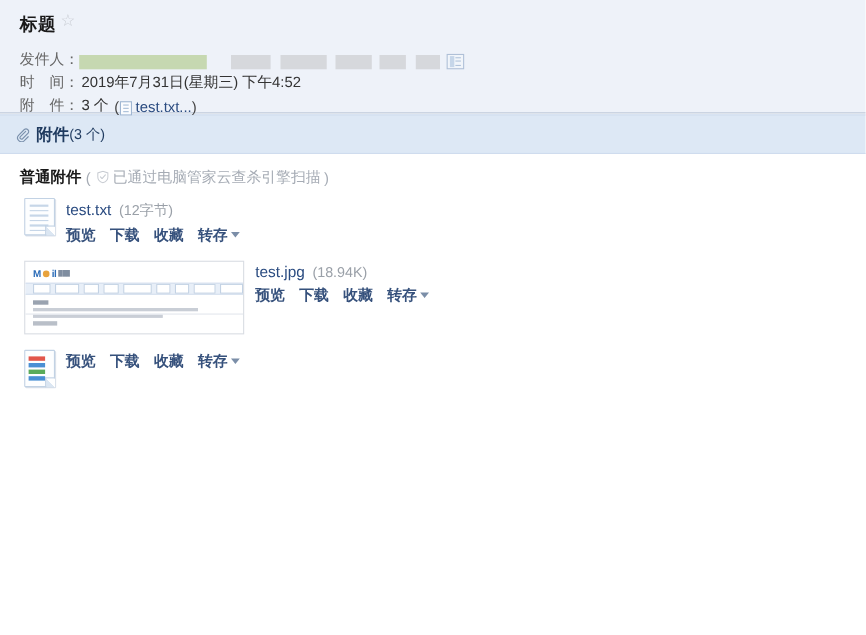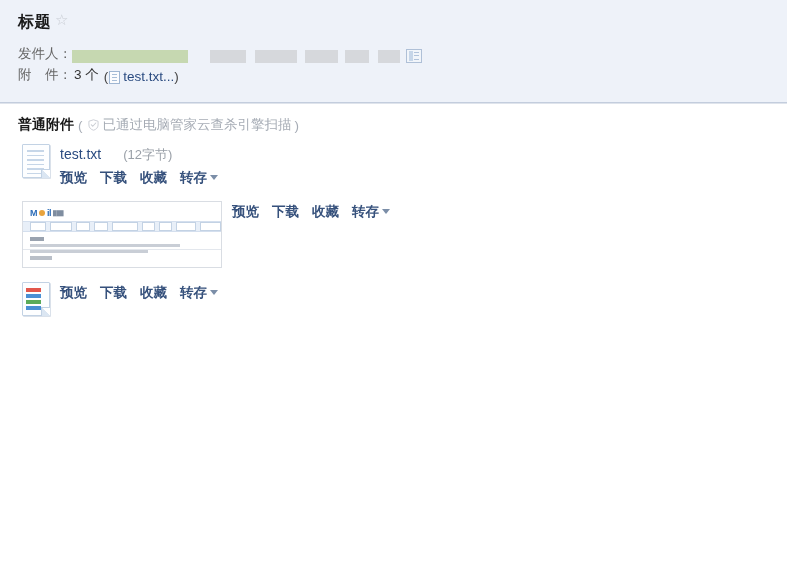--- a/index.html
+++ b/index.html
@@ -103,21 +103,21 @@
   .bulk a{color:#2a4b80;text-decoration:none;cursor:pointer;font-size:13.5px;}
   .dl-arrow{color:#3a6bb5;font-size:13px;margin-right:2px;}
 
   
   .att-list{padding:12px 0 0 22px;}
   .att-item{display:flex;align-items:flex-start;margin-bottom:14px;}
   .att-icon-box{flex:0 0 auto;margin-right:10px;}
   .att-info{padding-top:2px;}
   .att-name-row{font-size:14px;color:#2a4b80;margin-bottom:5px;}
   .att-name{color:#2a4b80;cursor:pointer;text-decoration:none;}
-  .att-size{color:#9aa0a8;font-size:13px;margin-left:18px;}
+  .att-size{color:#9aa0a8;font-size:13px;margin-left:3px;}
   .att-actions{display:flex;align-items:center;gap:13px;font-size:13.5px;font-weight:bold;}
   .att-actions a{color:#36517c;text-decoration:none;cursor:pointer;}
   .caret{
     display:inline-block;width:0;height:0;margin-left:3px;vertical-align:2px;
     border-left:4px solid transparent;border-right:4px solid transparent;
     border-top:5px solid #7b8ea8;
   }
 
   
   .ic-doc{
@@ -204,34 +204,47 @@
           <span class="ci-l"></span>
           <span class="ci-r">
               <i></i>
               <i></i>
               <i></i>
             </span>
         </span>
       </span>
     </div>
 
+    <div class="meta-row">
+      <span class="meta-label">时　间：</span>
+      <span class="meta-value">2019年7月31日(星期三) 下午4:52</span>
+    </div>
 
     <div class="meta-row">
       <span class="meta-label">附　件：</span>
       <span class="meta-value">3 个</span>
       <span class="meta-value" style="margin-left:5px;color:#444">(</span>
       <span class="att-inline-icon"></span>
       <a class="link-blue">test.txt...</a>
       <span class="meta-value" style="color:#444;margin-left:0">)</span>
     </div>
   </div>
 
 
   <div class="sep"></div>
 
+  <div class="att-bar">
+    <span class="clip">
+      <svg width="13" height="13" viewBox="0 0 16 16">
+        <path d="M11.5 4.2 L5.6 10.1 a1.7 1.7 0 0 0 2.4 2.4 l6.2-6.2 a3 3 0 0 0-4.2-4.2 L3.5 8.6 a4.4 4.4 0 0 0 6.2 6.2 l4.6-4.6" fill="none" stroke="#7b91ad" stroke-width="1.3" stroke-linecap="round"></path>
+      </svg>
+    </span>
+    <span class="att-bar-title">附件</span>
+    <span class="att-bar-count">(3 个)</span>
+  </div>
 
   <div class="att-sub">
     <b>普通附件</b>
     <span class="scan-note">
       <span>(</span>
       <span class="shield">
         <svg width="11" height="12" viewBox="0 0 12 13">
           <path d="M6 .8 L11 2.4 v4.1 c0 3-2.3 4.9-5 5.7 -2.7-.8-5-2.7-5-5.7 V2.4 Z" fill="none" stroke="#c8ccd2" stroke-width="1"></path>
           <path d="M3.6 6.2 L5.2 7.9 L8.5 4.3" fill="none" stroke="#c8ccd2" stroke-width="1.1" stroke-linecap="round" stroke-linejoin="round"></path>
         </svg>
@@ -294,20 +307,24 @@
           <div class="th-rows">
             <i style="width:14px;height:4px;background:#9aa3b0"></i>
             <i style="width:150px;height:3px"></i>
             <i style="width:118px;height:3px"></i>
           </div>
           <div class="th-hr"></div>
           <div class="th-foot"></div>
         </div>
       </div>
       <div class="att-info">
+        <div class="att-name-row">
+          <a class="att-name">test.jpg</a>
+          <span class="att-size">(18.94K)</span>
+        </div>
         <div class="att-actions">
           <a>预览</a>
           <a>下载</a>
           <a>收藏</a>
           <a><span>转存</span><span class="caret"></span></a>
         </div>
       </div>
     </div>
 
     <div class="att-item">

